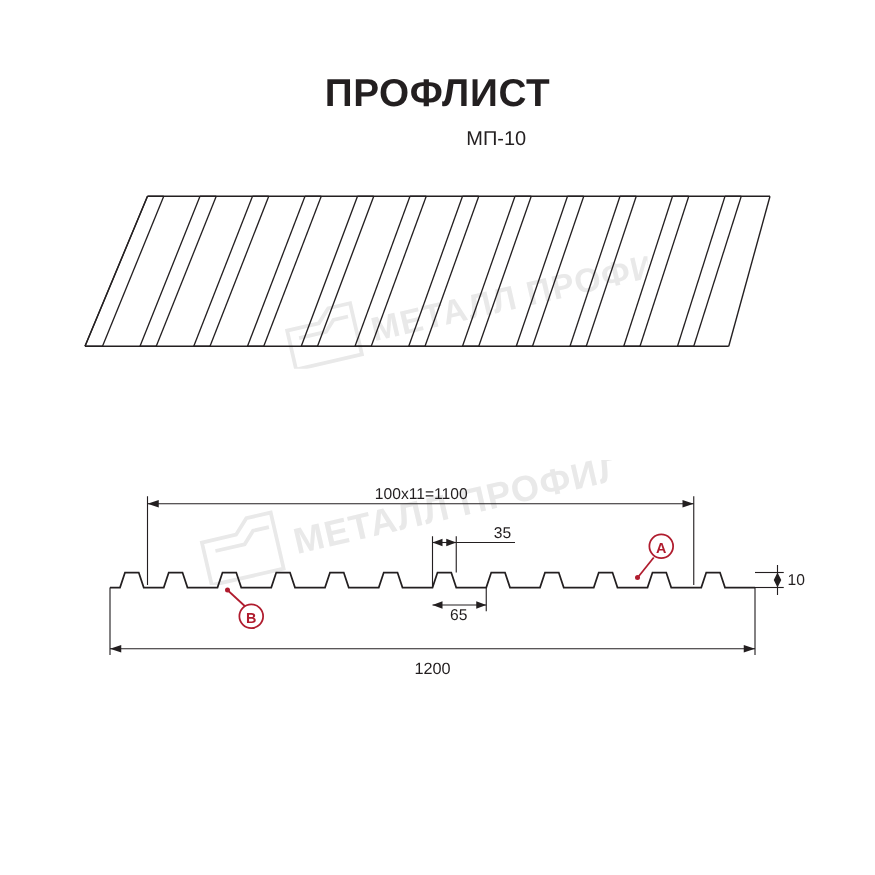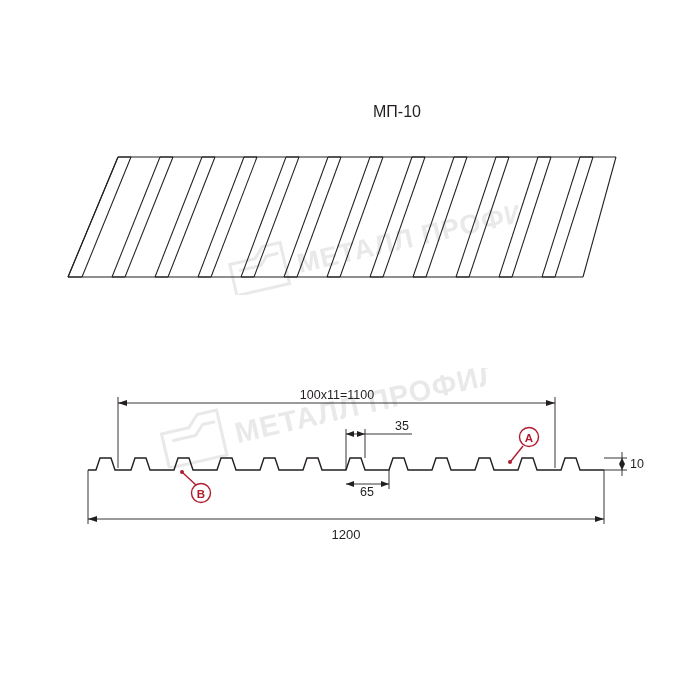--- a/index.html
+++ b/index.html
@@ -59,20 +59,21 @@
     opacity: 1;
   }
   .wm-top { left: 218px; top: 205px; }
   .wm-bottom { left: 150px; top: 368px; }
 </style>
 </head>
 <body>
 
 <div class="page">
 
+  <div class="title">ПРОФЛИСТ</div>
   <div class="subtitle">МП-10</div>
 
   <div class="wm wm-top">
     <svg width="300" height="90" viewBox="0 0 300 90" xmlns="http://www.w3.org/2000/svg">
       <g transform="rotate(-13 150 45)">
         <g fill="none" stroke="#e9e9e9" stroke-width="3">
           <path d="M12 28 h26 l10 -10 h18 v42 h-54 z"></path>
           <path d="M20 36 h22 l8 -8 h12"></path>
         </g>
         <text x="78" y="52" font-family="Liberation Sans, sans-serif" font-size="27" font-weight="bold" fill="#e9e9e9" letter-spacing="1">МЕТАЛЛ ПРОФИЛЬ</text>

